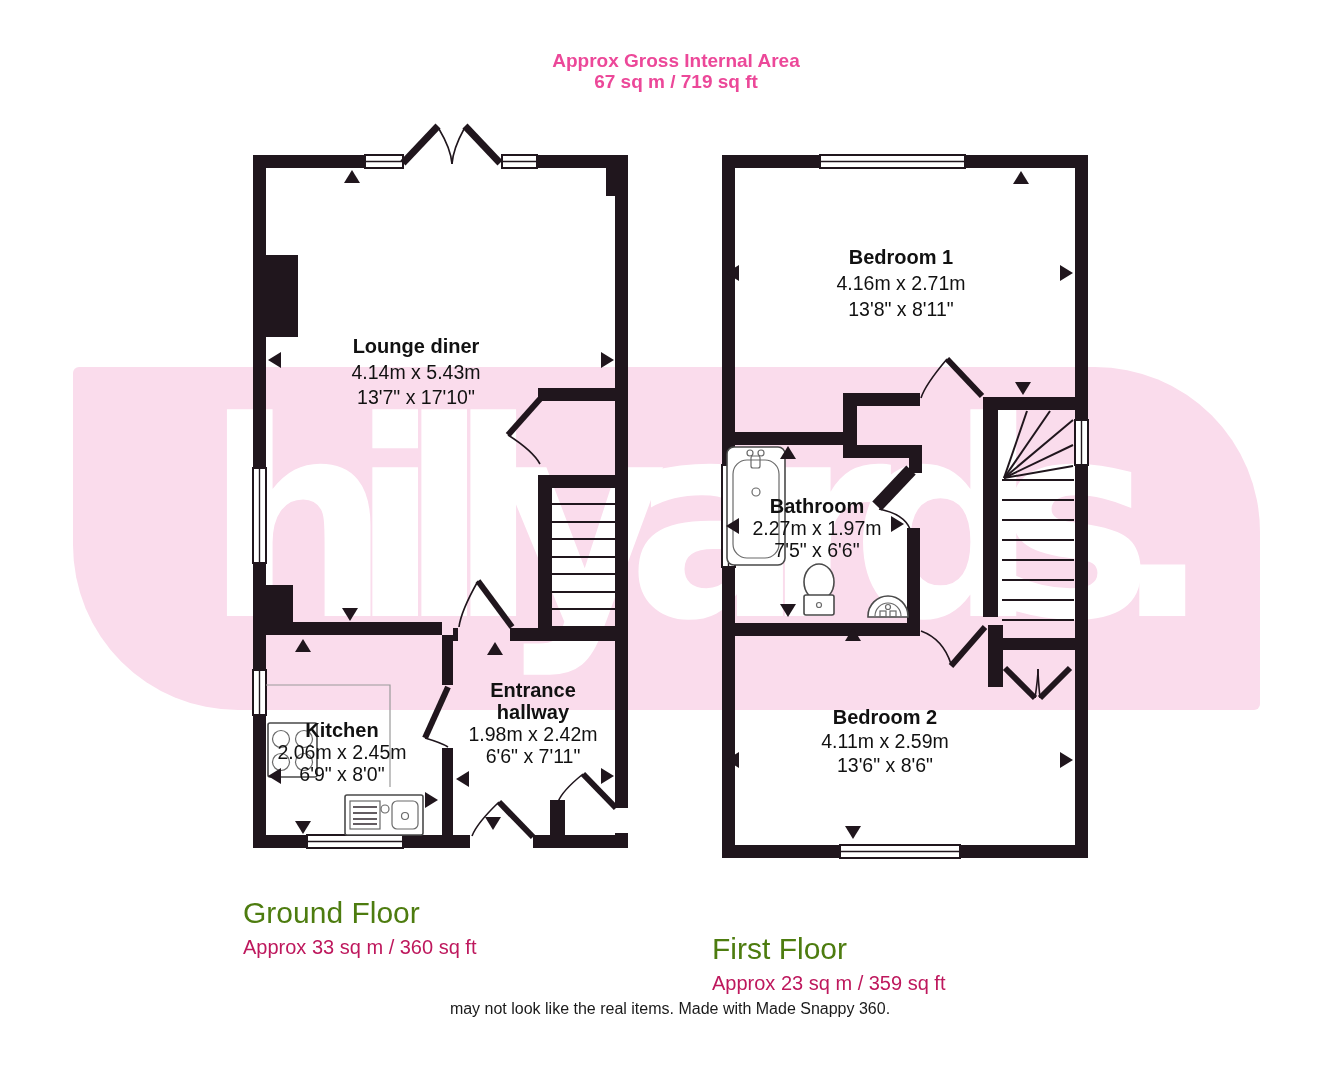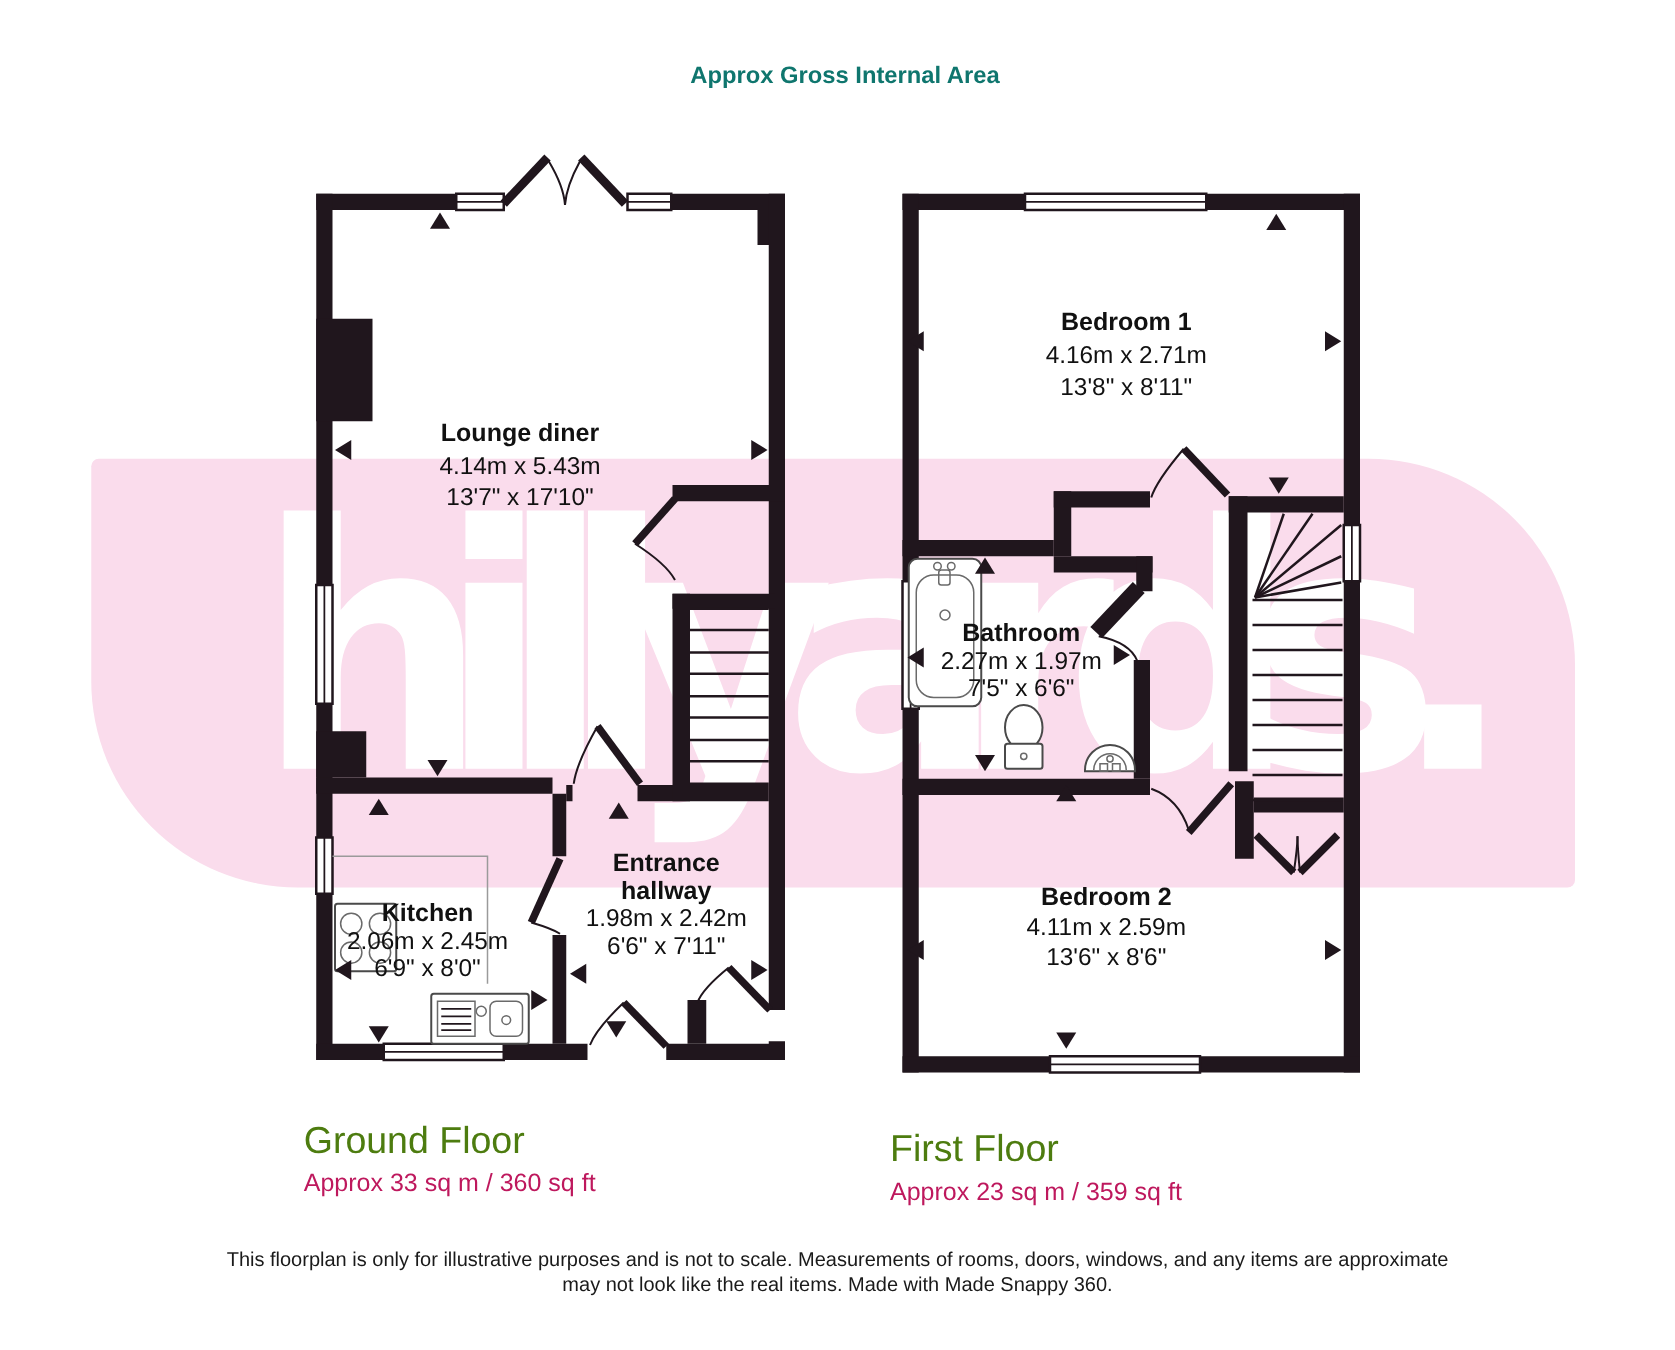--- a/index.html
+++ b/index.html
@@ -14,30 +14,30 @@
     background:#fadcec;border-radius:6px 165px 6px 165px;z-index:1;
   }
   #wm-text{
     left:205px;top:372px;width:1060px;height:320px;z-index:2;
     font-family:"DejaVu Sans", sans-serif;font-weight:bold;color:#ffffff;
     font-size:272px;letter-spacing:-0.155em;line-height:300px;white-space:nowrap;
     transform:scaleX(0.96);transform-origin:left center;overflow:visible;
   }
   
   #header{left:0;top:50px;width:1340px;text-align:center;z-index:5;}
-  #header div{font-weight:bold;font-size:19px;line-height:21px;color:#0f766e;padding-left:12px;}
+  #header div{font-weight:bold;font-size:19px;line-height:21px;color:#ec4899;padding-left:12px;}
   
   #ground-svg{left:250px;top:113px;z-index:3;}
   #first-svg{left:705px;top:140px;z-index:3;}
   
   .floor-label{z-index:5;}
   .floor-name{font-size:30px;color:#4d7c0f;}
   .floor-area{font-size:20px;font-weight:normal;color:#be185d;margin-top:6px;}
   #ground-label{left:243px;top:896px;}
-  #first-label{left:712px;top:903px;}
+  #first-label{left:712px;top:932px;}
   #disclaimer{left:0;top:999px;width:1340px;text-align:center;z-index:5;
     font-size:16px;line-height:19.5px;color:#1a1a1a;}
   
   svg text{font-family:"Liberation Sans", sans-serif;fill:#111;}
   .room-name{font-weight:bold;font-size:20px;}
   .room-dim{font-size:19.5px;}
   .wall{fill:#20161d;}
   .leaf{stroke:#20161d;stroke-width:6;fill:none;stroke-linecap:butt;}
   .leaf-thick{stroke:#20161d;stroke-width:7;fill:none;}
   .arc{stroke:#20161d;stroke-width:1.6;fill:none;}
@@ -50,20 +50,21 @@
   .arrow{fill:#20161d;}
 </style>
 </head>
 <body>
 
 <div class="layer" id="wm-band"></div>
 <div class="layer" id="wm-text">hillyards.</div>
 
 <div class="layer" id="header">
   <div>Approx Gross Internal Area</div>
+  <div>67 sq m / 719 sq ft</div>
 </div>
 
 <svg class="layer" id="ground-svg" width="385" height="745" viewBox="0 0 385 745">
 
   <g>
     <rect class="wall" x="3" y="42" width="112" height="13"></rect>
     <rect class="wall" x="287" y="42" width="91" height="13"></rect>
     <rect class="wall" x="356" y="55" width="10" height="28"></rect>
     <rect class="wall" x="3" y="42" width="13" height="693"></rect>
     <rect class="wall" x="365" y="42" width="13" height="653"></rect>
@@ -339,15 +340,14 @@
 <div class="layer floor-label" id="ground-label">
   <div class="floor-name">Ground Floor</div>
   <div class="floor-area">Approx 33 sq m / 360 sq ft</div>
 </div>
 <div class="layer floor-label" id="first-label">
   <div class="floor-name">First Floor</div>
   <div class="floor-area">Approx 23 sq m / 359 sq ft</div>
 </div>
 
 <div class="layer" id="disclaimer">
-  <div>This floorplan is only for illustrative purposes and is not to scale. Measurements of rooms, doors, windows, and any items are approximate</div>
   <div>may not look like the real items. Made with Made Snappy 360.</div>
 </div>
 
 </body></html>

